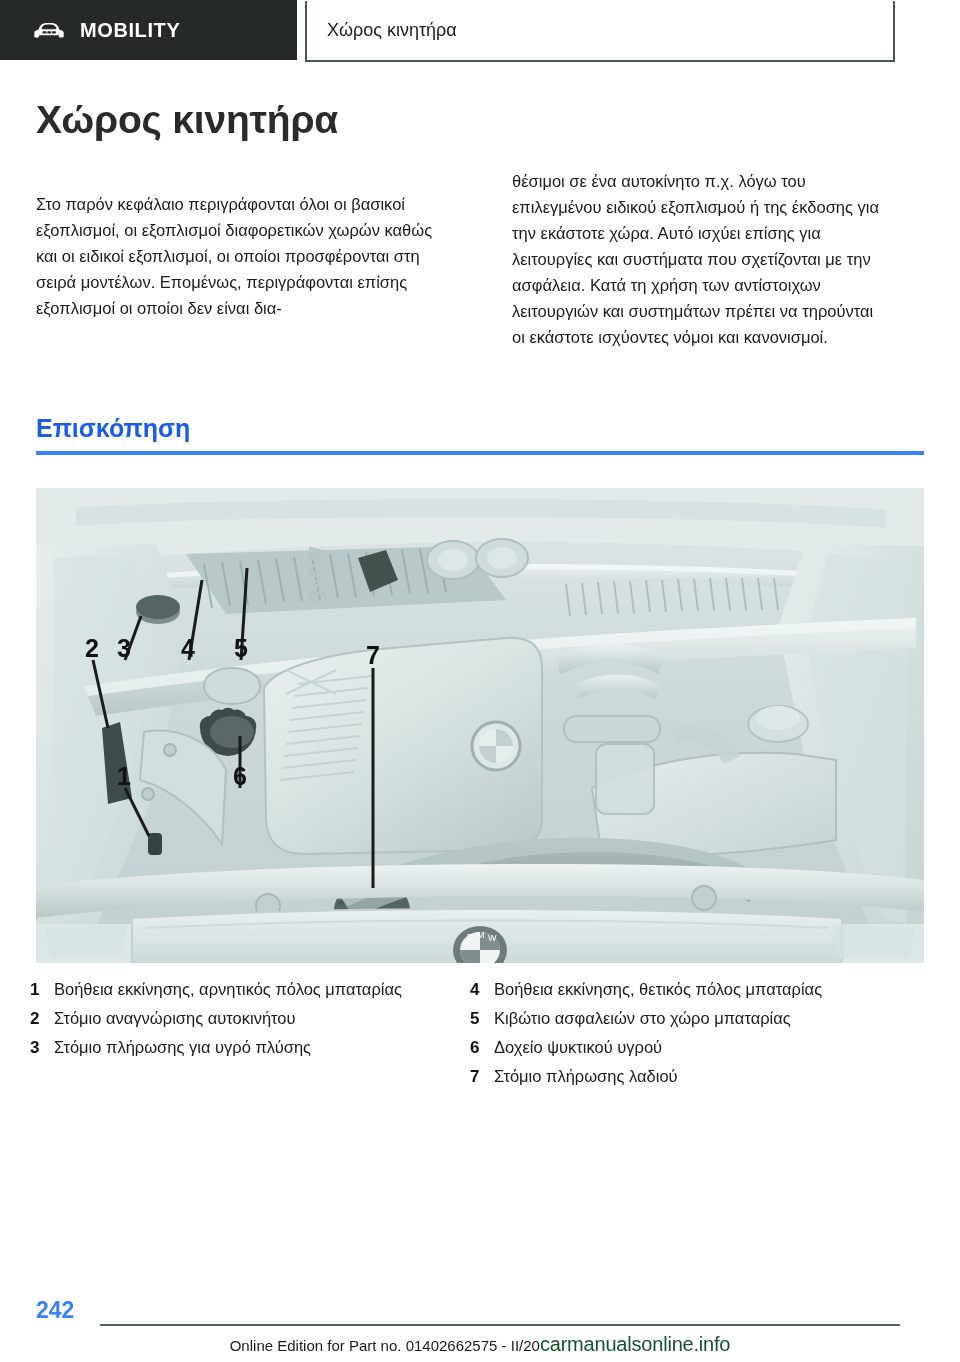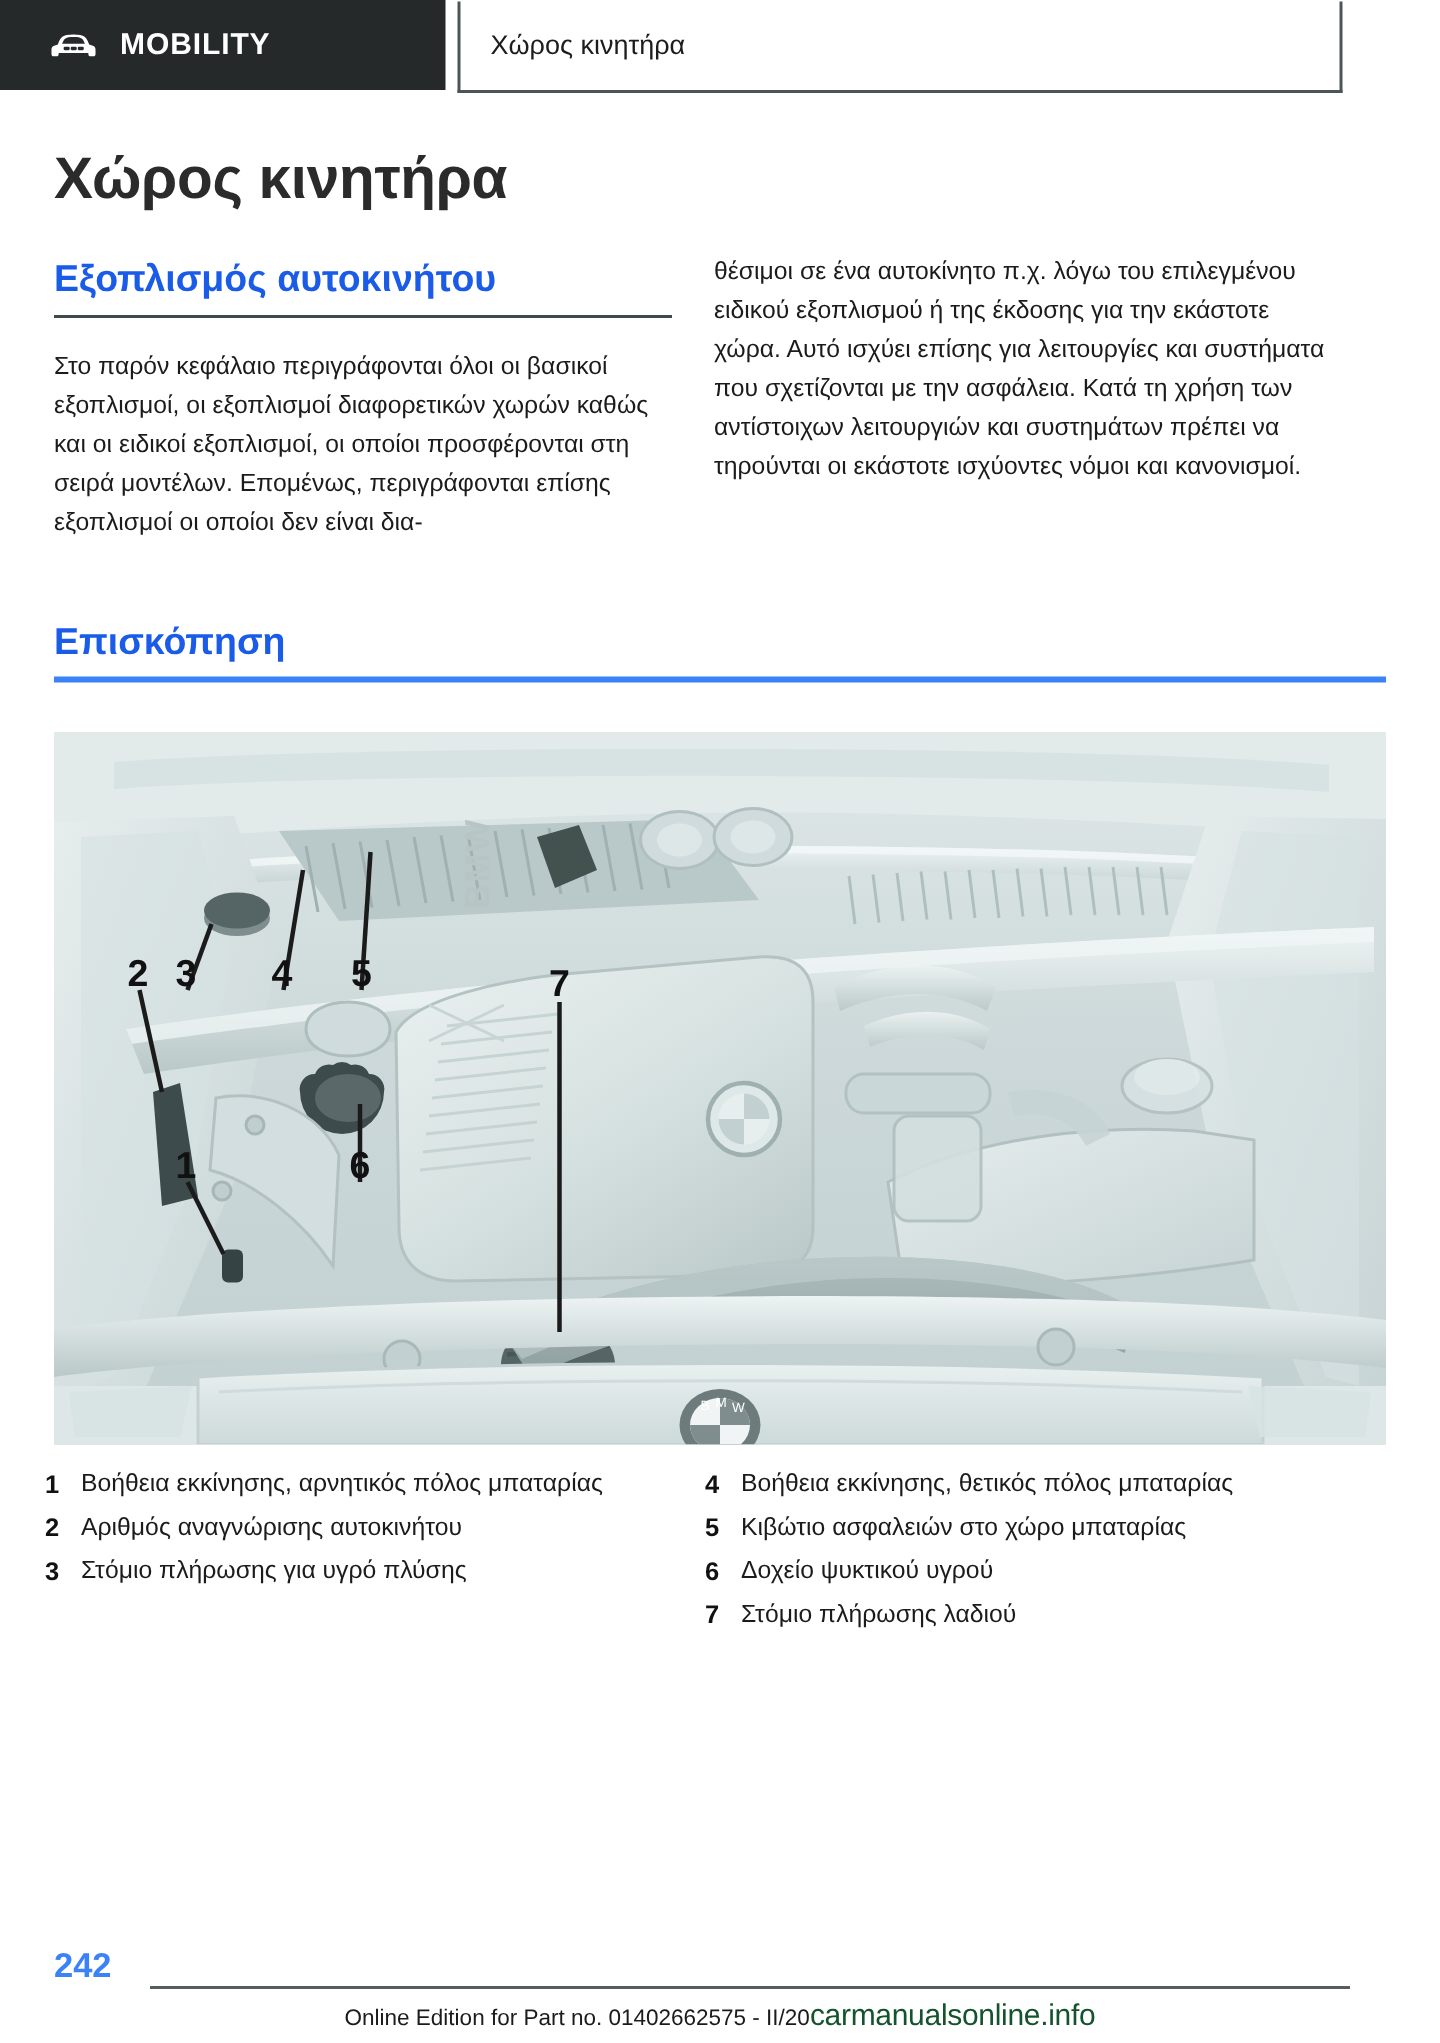--- a/index.html
+++ b/index.html
@@ -128,25 +128,24 @@
       <span class="tab-txt">Χώρος κινητήρα</span>
     </div>
   </div>
 
   <div class="body-wrap">
 
     <h1 class="page-title">Χώρος κινητήρα</h1>
 
     <div class="cols" style="height:340px;">
       <div class="col col-left">
-        <h2 class="h2 ruled">Εξοπλισμός αυτοκινήτου</h2>
         <p class="para">Στο παρόν κεφάλαιο περιγράφονται όλοι οι βασικοί εξοπλισμοί, οι εξοπλισμοί διαφορετικών χωρών καθώς και οι ειδικοί εξοπλισμοί, οι οποίοι προσφέρονται στη σειρά μοντέλων. Επομένως, περιγράφονται επίσης εξοπλισμοί οι οποίοι δεν είναι δια-</p>
       </div>
       <div class="col col-right">
-        <p class="para nogap" style="margin-top:-4px;">θέσιμοι σε ένα αυτοκίνητο π.χ. λόγω του επιλεγμένου ειδικού εξοπλισμού ή της έκδοσης για την εκάστοτε χώρα. Αυτό ισχύει επίσης για λειτουργίες και συστήματα που σχετίζονται με την ασφάλεια. Κατά τη χρήση των αντίστοιχων λειτουργιών και συστημάτων πρέπει να τηρούνται οι εκάστοτε ισχύοντες νόμοι και κανονισμοί.</p>
+        <p class="para nogap" style="margin-top:-4px;margin-left:36px;">θέσιμοι σε ένα αυτοκίνητο π.χ. λόγω του επιλεγμένου ειδικού εξοπλισμού ή της έκδοσης για την εκάστοτε χώρα. Αυτό ισχύει επίσης για λειτουργίες και συστήματα που σχετίζονται με την ασφάλεια. Κατά τη χρήση των αντίστοιχων λειτουργιών και συστημάτων πρέπει να τηρούνται οι εκάστοτε ισχύοντες νόμοι και κανονισμοί.</p>
       </div>
     </div>
 
     <div class="overview">
       <h2 class="h2">Επισκόπηση</h2>
     </div>
 
     <div class="figure">
       <svg viewBox="0 0 888 475" preserveAspectRatio="none" aria-hidden="true">
         <defs>
@@ -351,21 +350,21 @@
 
     <div class="legend">
 
       <div class="legend-col lc-left">
         <div class="lg-item">
           <span class="lg-num">1</span>
           <span class="lg-txt">Βοήθεια εκκίνησης, αρνητικός πόλος μπαταρίας</span>
         </div>
         <div class="lg-item">
           <span class="lg-num">2</span>
-          <span class="lg-txt">Αριθμός αναγνώρισης αυτοκινήτου</span>
+          <span class="lg-txt">Στόμιο αναγνώρισης αυτοκινήτου</span>
         </div>
         <div class="lg-item">
           <span class="lg-num">3</span>
           <span class="lg-txt">Στόμιο πλήρωσης για υγρό πλύσης</span>
         </div>
       </div>
 
       <div class="legend-col lc-right">
         <div class="lg-item">
           <span class="lg-num">4</span>

